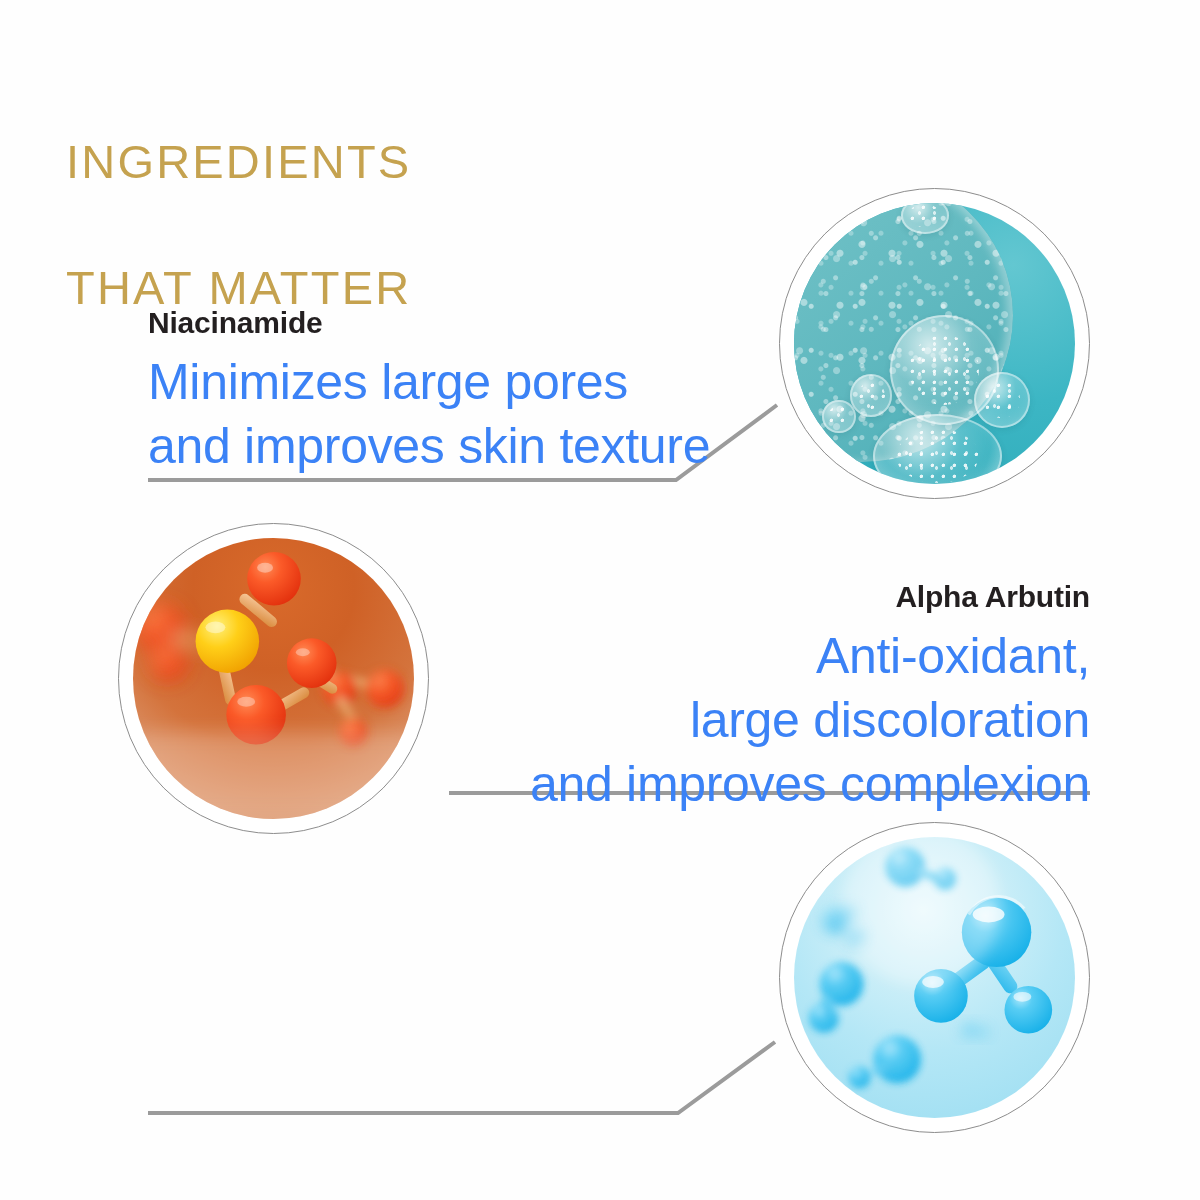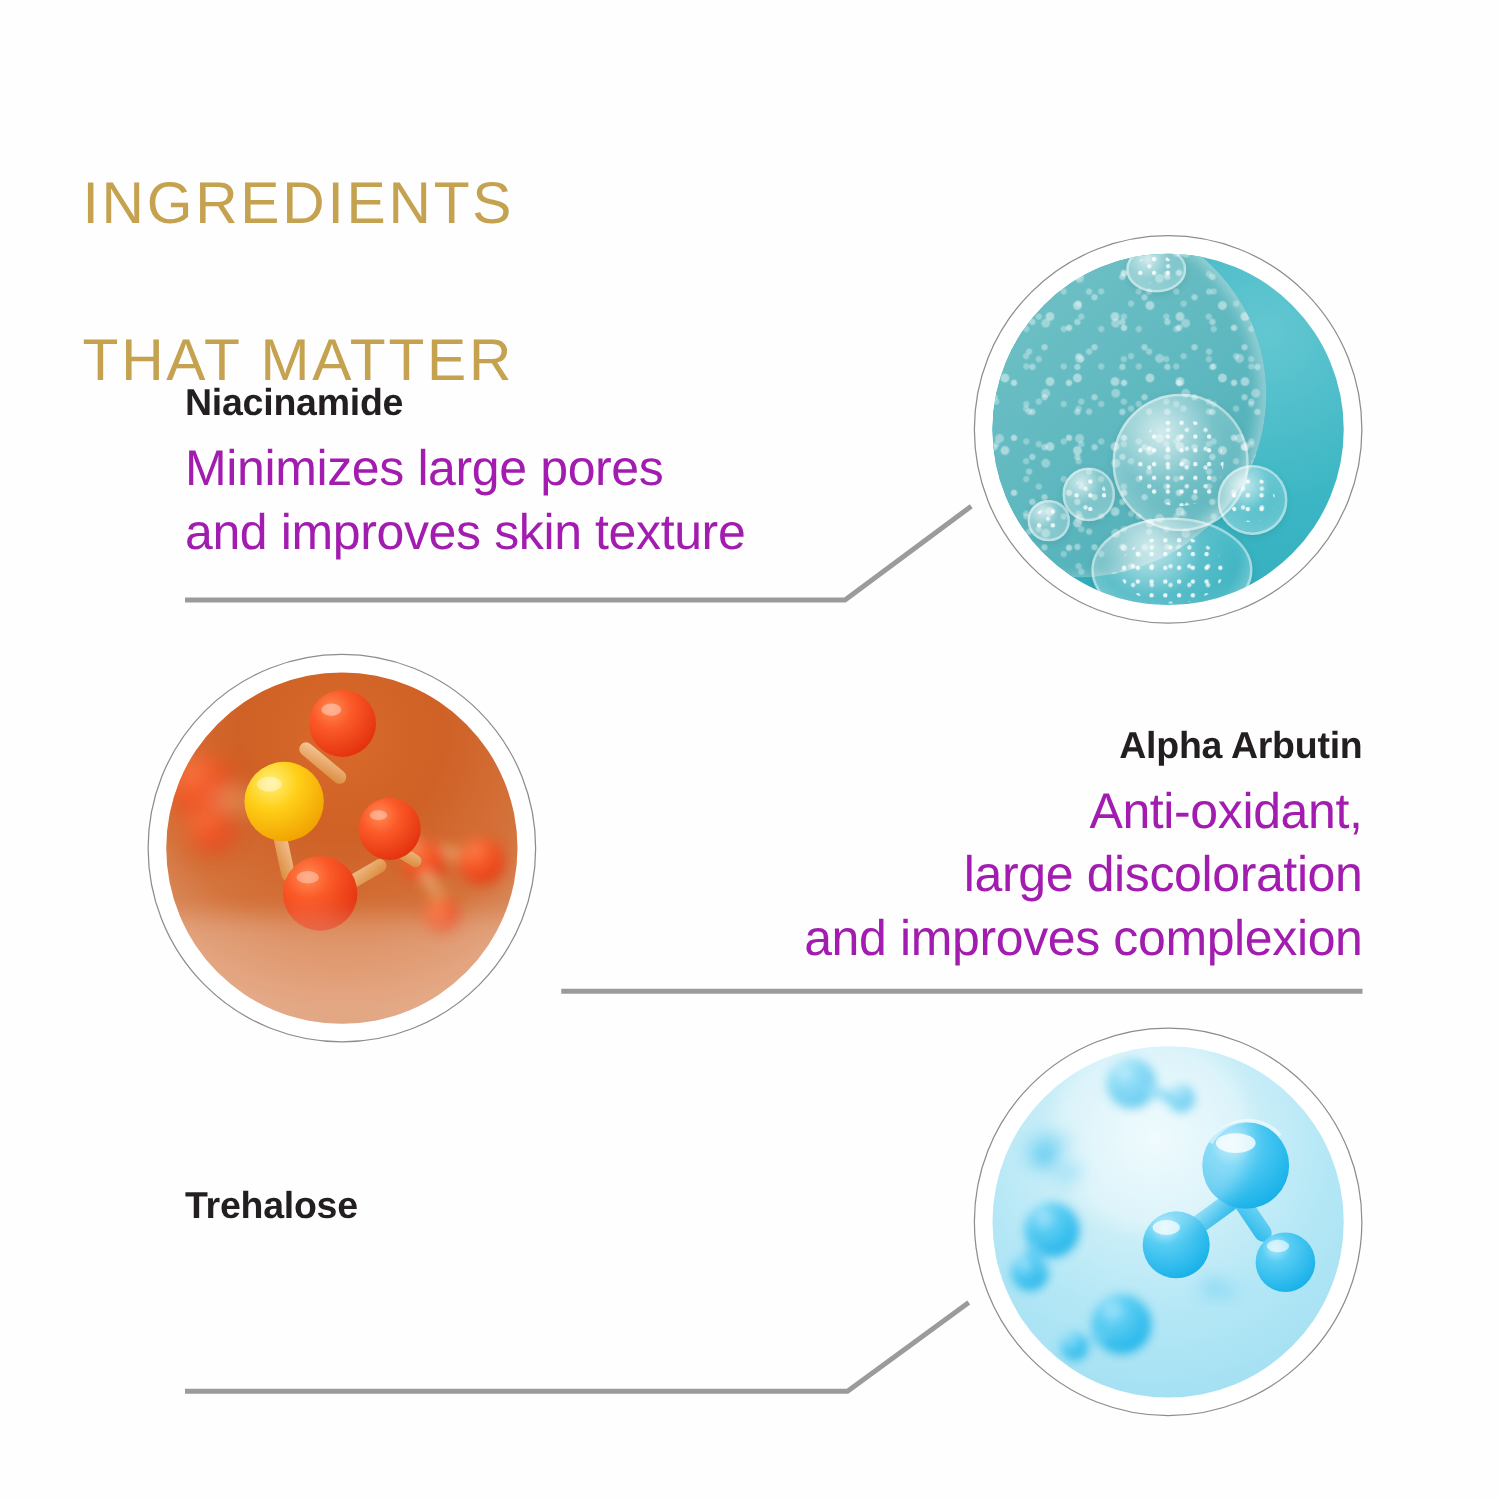--- a/index.html
+++ b/index.html
@@ -39,22 +39,22 @@
   .block { position: absolute; margin-top: 27px; }
   .block .name {
     font-weight: bold;
     color: #231f20;
     font-size: 30px;
     letter-spacing: -0.2px;
     line-height: 1.22;
     margin: 0 0 8px 0;
   }
   .block .desc {
-    color: #a21caf;
-    font-size: 40px;
+    color: #3b82f6;
+    font-size: 50px;
     font-weight: 300;
     line-height: 1.28;
     letter-spacing: -0.3px;
     white-space: pre-line;
   }
   .block.left  { text-align: left; }
   .block.right { text-align: right; }
 
   #block-niacinamide { left: 148px; top: 278px; width: 600px; }
   #block-arbutin     { right: 110px; top: 552px; width: 660px; }
@@ -182,21 +182,20 @@
   </div>
 
   <div class="block right" id="block-arbutin">
     <div class="name">Alpha Arbutin</div>
     <div class="desc">Anti-oxidant,
 large discoloration
 and improves complexion</div>
   </div>
 
   <div class="block left" id="block-trehalose">
-    <div class="name">Trehalose</div>
   </div>
 
   <div class="circle-wrap" id="circle-niacinamide">
     <div class="circle-img art-bubbles">
       <div class="foam"></div>
       <div class="bub" id="b6">
           <div class="spk"></div>
         </div>
       <div class="bub" id="b1">
           <div class="spk"></div>

